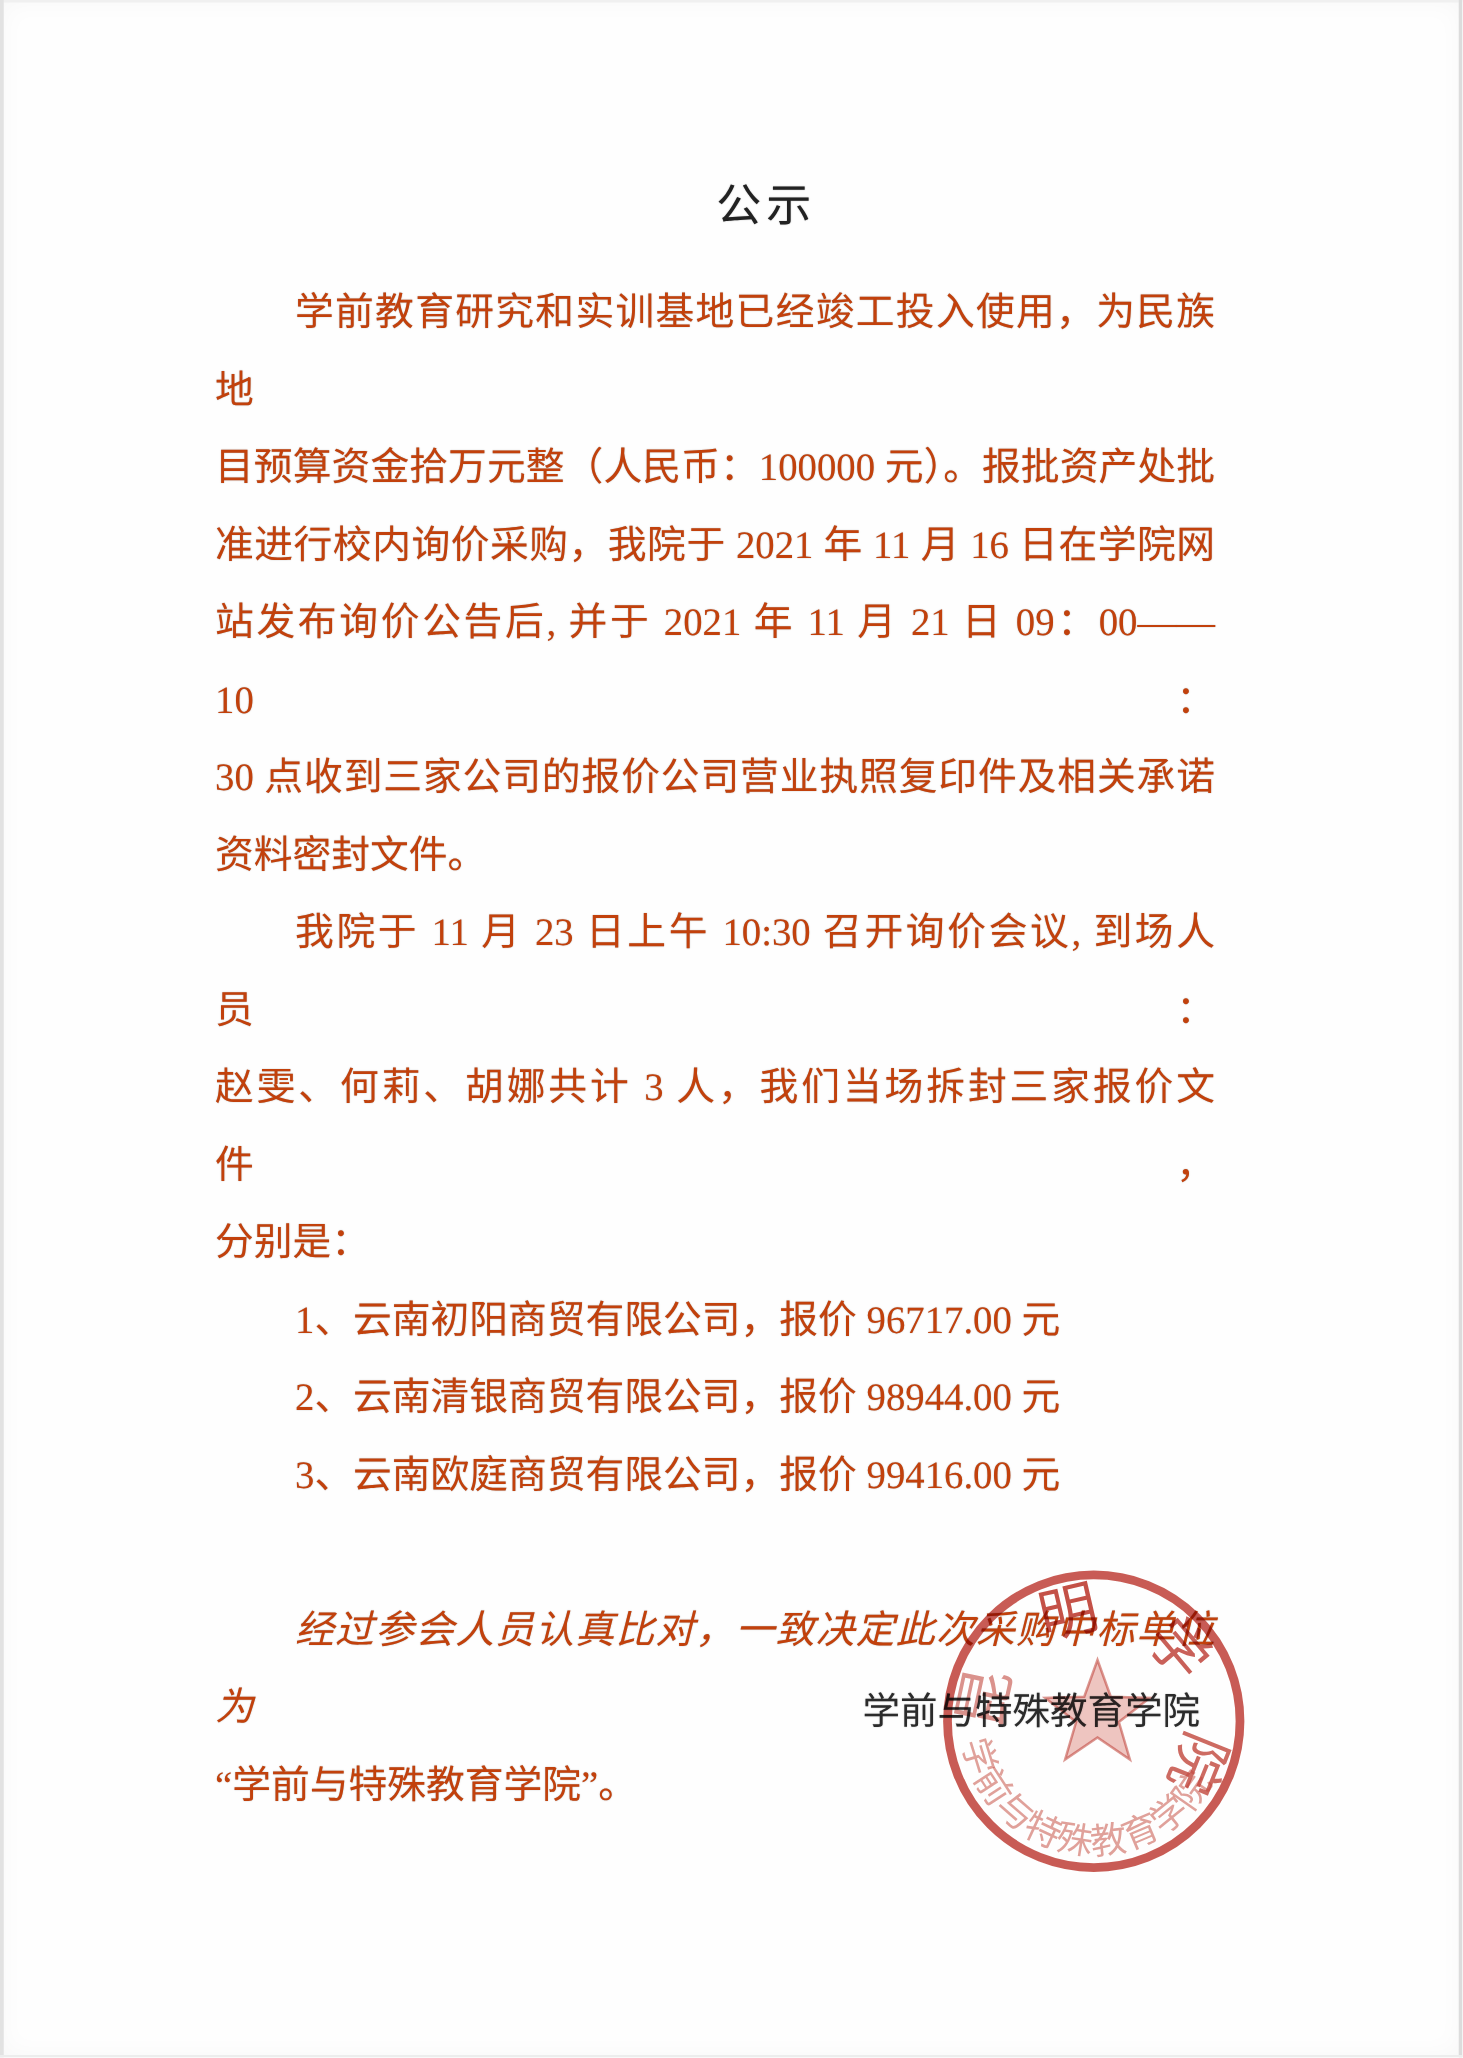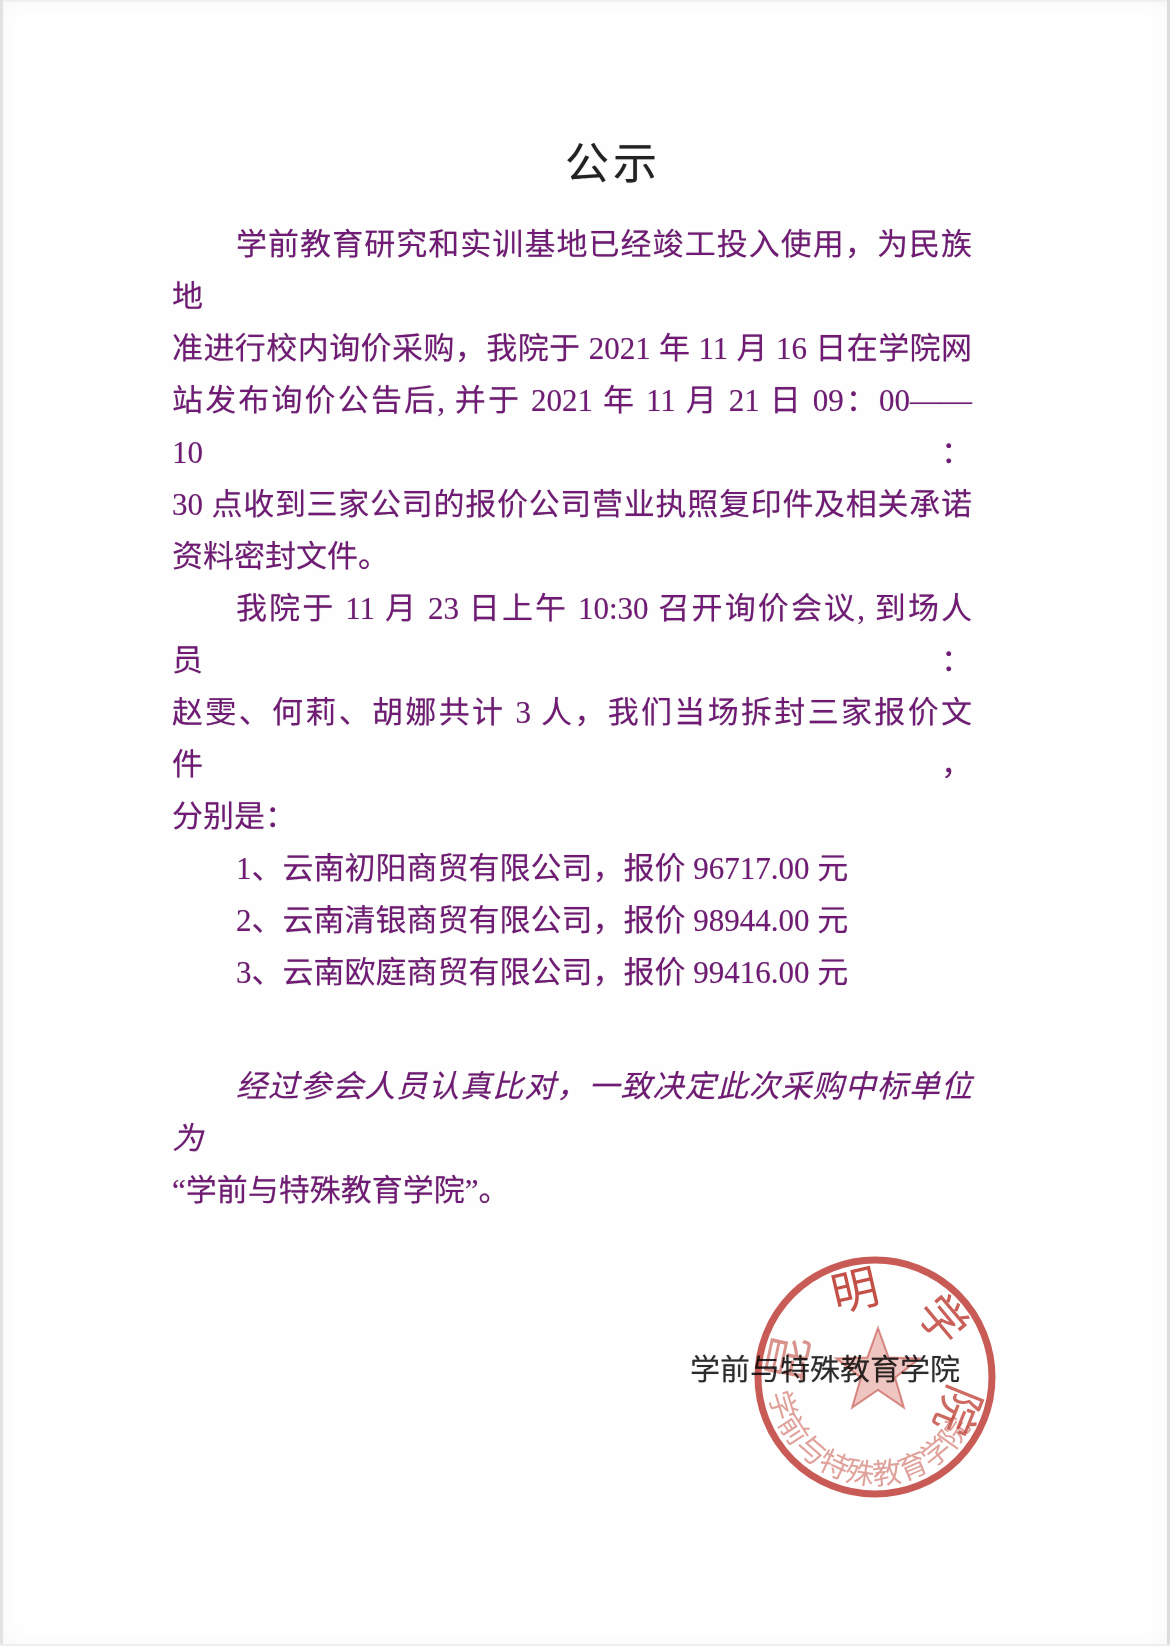--- a/index.html
+++ b/index.html
@@ -16,27 +16,27 @@
   }
   .edge{position:absolute;background:#e2e2e2;}
   .edge.left{left:0;top:0;width:3px;height:1646px;}
   .edge.right{right:0;top:0;width:3px;height:1646px;background:#dcdcdc;}
   .edge.top{left:0;top:0;width:1170px;height:2px;background:#f0f0f0;}
   .edge.bottom{left:0;bottom:0;width:1170px;height:2px;background:#ededed;}
 
   .doc-title{
     position:relative;left:41px;
     margin:132px 210px 0 172px;width:800px;
-    font-size:44px;letter-spacing:4px;line-height:66px;
+    font-size:36px;letter-spacing:4px;line-height:66px;
     text-align:center;color:#222;
     text-shadow:0 0 1px rgba(40,40,40,.45);
   }
   .body-text{
     margin:21px 210px 0 172px;width:800px;
-    font-size:31px;line-height:52px;color:#701a75;
+    font-size:31px;line-height:62px;color:#c2410c;
     text-shadow:0 0 1px rgba(40,40,40,.4);
   }
   .line{white-space:nowrap;}
   .line.j{white-space:normal;text-align:justify;text-align-last:justify;}
   .line.ind{text-indent:64px;}
   .line.gap{margin-top:62px;font-style:italic;}
 
   .signature{
     position:absolute;top:1339px;right:210px;
     text-align:left;font-size:30px;line-height:62px;color:#2b2b2b;
@@ -59,20 +59,21 @@
 <div class="page">
   <div class="edge top"></div>
   <div class="edge left"></div>
   <div class="edge right"></div>
   <div class="edge bottom"></div>
 
   <div class="doc-title">公示</div>
 
   <div class="body-text">
     <div class="line ind j">学前教育研究和实训基地已经竣工投入使用，为民族地</div>
+    <div class="line j">目预算资金拾万元整（人民币：100000 元）。报批资产处批</div>
     <div class="line j">准进行校内询价采购，我院于 2021 年 11 月 16 日在学院网</div>
     <div class="line j">站发布询价公告后, 并于 2021 年 11 月 21 日 09：00——10：</div>
     <div class="line j">30 点收到三家公司的报价公司营业执照复印件及相关承诺</div>
     <div class="line">资料密封文件。</div>
 
     <div class="line ind j">我院于 11 月 23 日上午 10:30 召开询价会议, 到场人员：</div>
     <div class="line j">赵雯、何莉、胡娜共计 3 人，我们当场拆封三家报价文件，</div>
     <div class="line">分别是：</div>
 
     <div class="line ind">1、云南初阳商贸有限公司，报价 96717.00 元</div>

